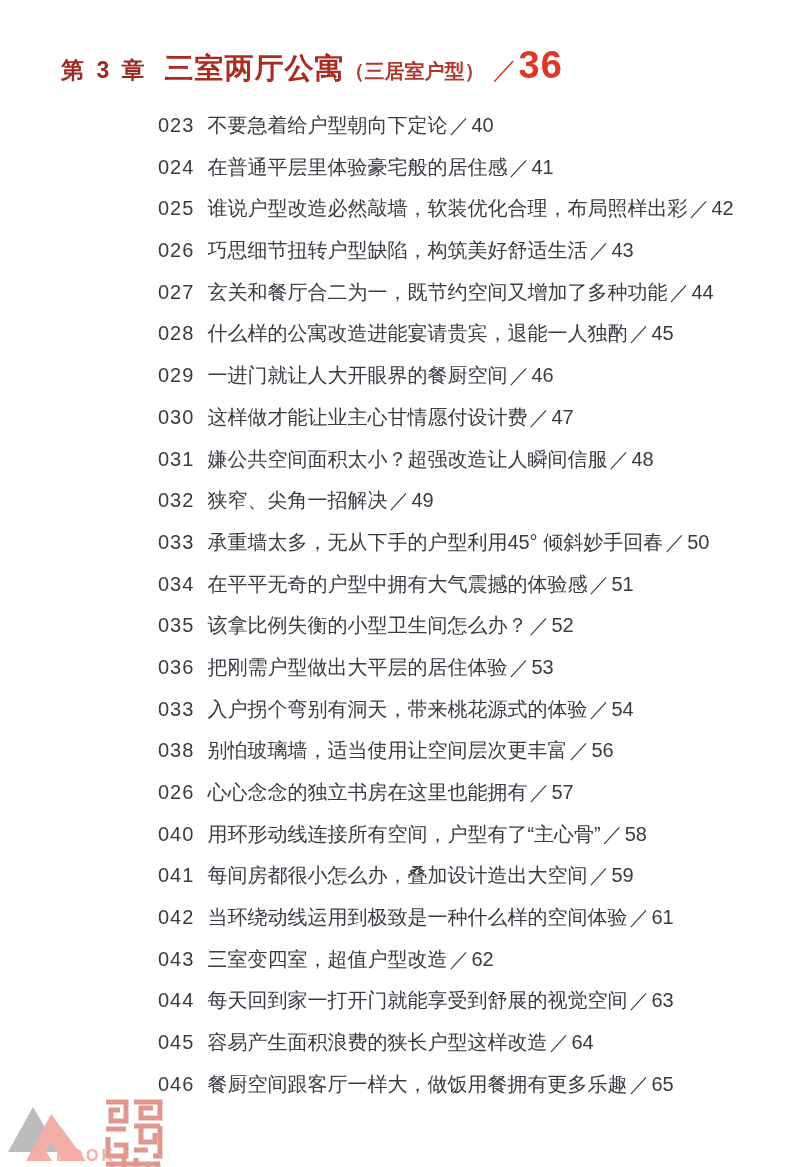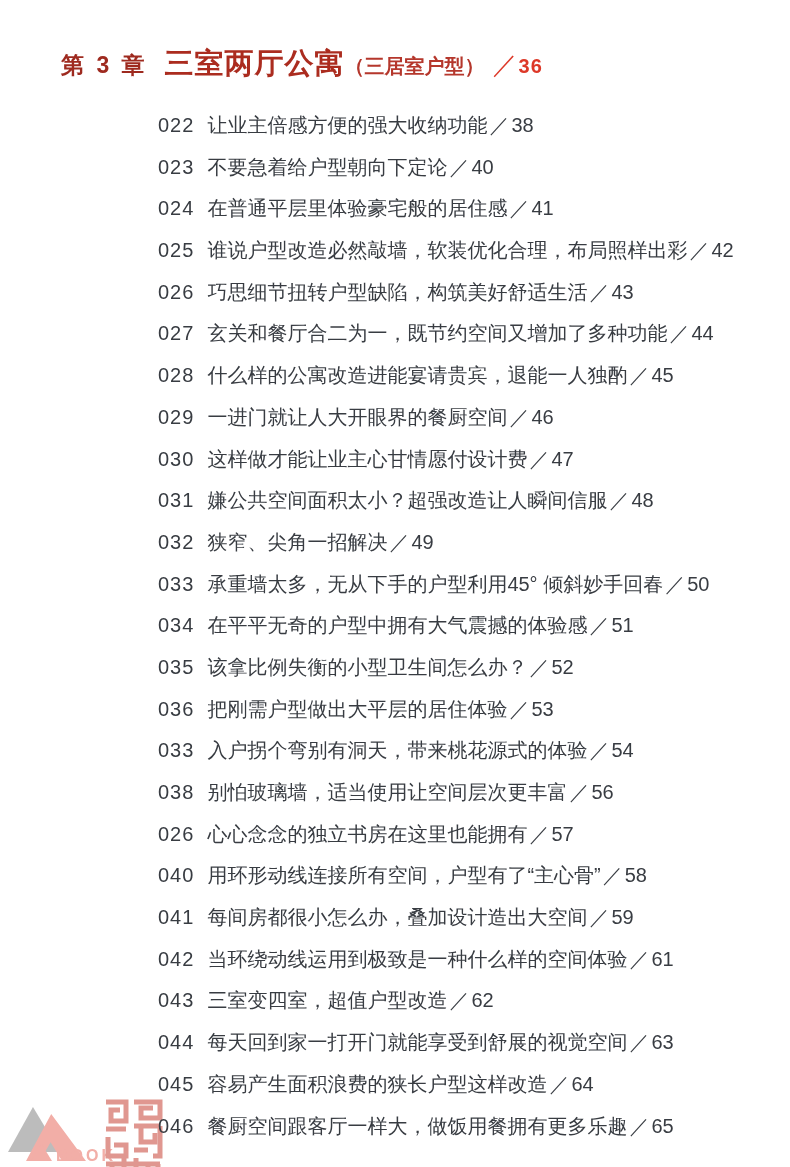--- a/index.html
+++ b/index.html
@@ -28,21 +28,21 @@
   }
   .chapter-subtitle{
     font-size:20px;font-weight:bold;letter-spacing:0;
     color:var(--subtitle-color,#b5372c);
   }
   .chapter-pagenum{
     margin-left:8px;color:var(--page-color,#dd3828);
     font-weight:bold;
   }
   .chapter-pagenum .sep{font-size:25px;font-weight:normal;}
-  .chapter-pagenum .no{font-size:20px;}
+  .chapter-pagenum .no{font-size:38px;}
 
   
   .toc-list{
     position:absolute;left:158px;top:105px;
     margin:0;padding:0;list-style:none;
   }
   .toc-item{
     height:41.7px;line-height:41.7px;
     white-space:nowrap;
     font-size:20px;font-weight:500;
@@ -81,21 +81,20 @@
 <body>
 
 <div class="page" style="--page-bg: #ffffff; --label-color: #9e2a1f; --title-color: #ab2c1f; --subtitle-color: #b5372c; --page-color: #dd3828; --text-color: #383c42; --logo-gray: #bcbcbc; --logo-pink: #f2aea7; --seal-color: #e09790;">
 
   <header class="chapter-header">
     <span class="chapter-label">第 3 章</span>
     <h1 class="chapter-title"><span>三室两厅公寓</span><span class="chapter-subtitle">（三居室户型）</span><span class="chapter-pagenum"><span class="sep">／</span><span class="no">36</span></span></h1>
   </header>
 
   <ol class="toc-list" id="toc-list">
-      <li class="toc-item"><span class="num">022</span><span class="ttl">让业主倍感方便的强大收纳功能</span><span class="sep">／</span><span class="pg">38</span></li>
       <li class="toc-item"><span class="num">023</span><span class="ttl">不要急着给户型朝向下定论</span><span class="sep">／</span><span class="pg">40</span></li>
       <li class="toc-item"><span class="num">024</span><span class="ttl">在普通平层里体验豪宅般的居住感</span><span class="sep">／</span><span class="pg">41</span></li>
       <li class="toc-item"><span class="num">025</span><span class="ttl">谁说户型改造必然敲墙，软装优化合理，布局照样出彩</span><span class="sep">／</span><span class="pg">42</span></li>
       <li class="toc-item"><span class="num">026</span><span class="ttl">巧思细节扭转户型缺陷，构筑美好舒适生活</span><span class="sep">／</span><span class="pg">43</span></li>
       <li class="toc-item"><span class="num">027</span><span class="ttl">玄关和餐厅合二为一，既节约空间又增加了多种功能</span><span class="sep">／</span><span class="pg">44</span></li>
       <li class="toc-item"><span class="num">028</span><span class="ttl">什么样的公寓改造进能宴请贵宾，退能一人独酌</span><span class="sep">／</span><span class="pg">45</span></li>
       <li class="toc-item"><span class="num">029</span><span class="ttl">一进门就让人大开眼界的餐厨空间</span><span class="sep">／</span><span class="pg">46</span></li>
       <li class="toc-item"><span class="num">030</span><span class="ttl">这样做才能让业主心甘情愿付设计费</span><span class="sep">／</span><span class="pg">47</span></li>
       <li class="toc-item"><span class="num">031</span><span class="ttl">嫌公共空间面积太小？超强改造让人瞬间信服</span><span class="sep">／</span><span class="pg">48</span></li>
       <li class="toc-item"><span class="num">032</span><span class="ttl">狭窄、尖角一招解决</span><span class="sep">／</span><span class="pg">49</span></li>

